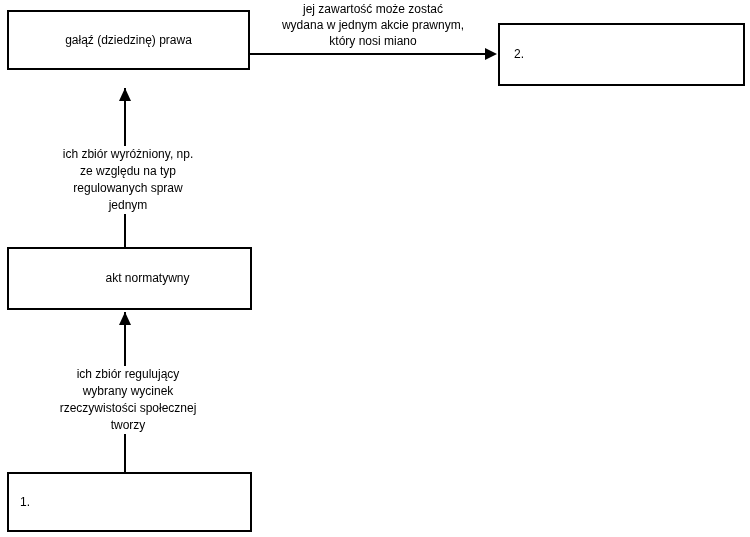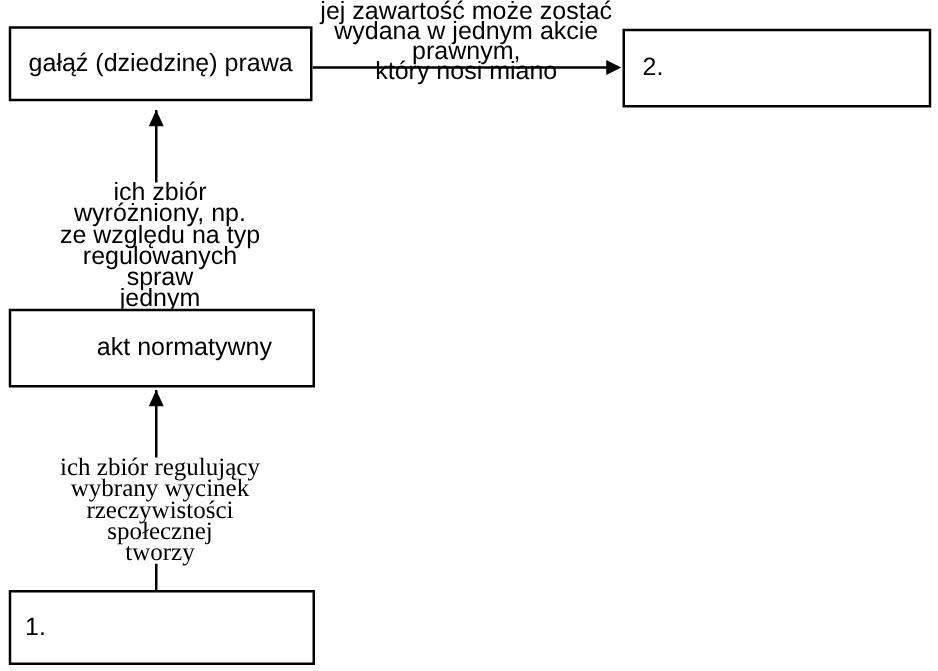--- a/index.html
+++ b/index.html
@@ -12,39 +12,39 @@
     margin: 0;
     padding: 0;
     background: var(--bg);
   }
   .canvas {
     position: relative;
     width: 750px;
     height: 537px;
     background: var(--bg);
     font-family: "Liberation Sans", sans-serif;
-    font-size: 20px;
+    font-size: 12px;
     color: var(--text);
     overflow: hidden;
   }
   .box {
     position: absolute;
     border: 2px solid var(--line);
     background: var(--bg);
     display: flex;
     align-items: center;
     justify-content: center;
     text-align: center;
     line-height: 17px;
   }
   .box.blank {
     justify-content: flex-start;
     text-align: left;
   }
-  .box-galaz  { left: 7px;   top: 21px;  width: 243px; height: 60px; justify-content: center; }
+  .box-galaz  { left: 7px;   top: 10px;  width: 243px; height: 60px; justify-content: center; }
   .box-blank2 { left: 498px; top: 23px;  width: 247px; height: 63px; padding-left: 14px; }
   .box-akt    { left: 7px;   top: 247px; width: 245px; height: 63px; padding-left: 36px; }
   .box-blank1 { left: 7px;   top: 472px; width: 245px; height: 60px; padding-left: 11px; }
 
   .line {
     position: absolute;
     background: var(--line);
   }
   .h-line   { left: 250px; top: 53px;  width: 236px; height: 2px; }
   .v-line-1 { left: 124px; top: 88px;  width: 2px;   height: 159px; }
@@ -76,21 +76,21 @@
 
   .edge-label {
     position: absolute;
     text-align: center;
     white-space: pre-line;
     line-height: 17px;
     background: var(--bg);
   }
   .label-top  { left: 247px; top: 1px;   width: 252px; line-height: 16px; background: transparent; }
   .label-mid1 { left: 38px;  top: 146px; width: 180px; }
-  .label-mid2 { left: 36px;  top: 366px; width: 184px; font-family: Liberation Serif, serif; }
+  .label-mid2 { left: 36px;  top: 366px; width: 184px; }
 </style>
 </head>
 <body>
 
 <div class="canvas">
 
   <div class="line h-line"></div>
   <div class="line v-line-1"></div>
   <div class="line v-line-2"></div>
 

